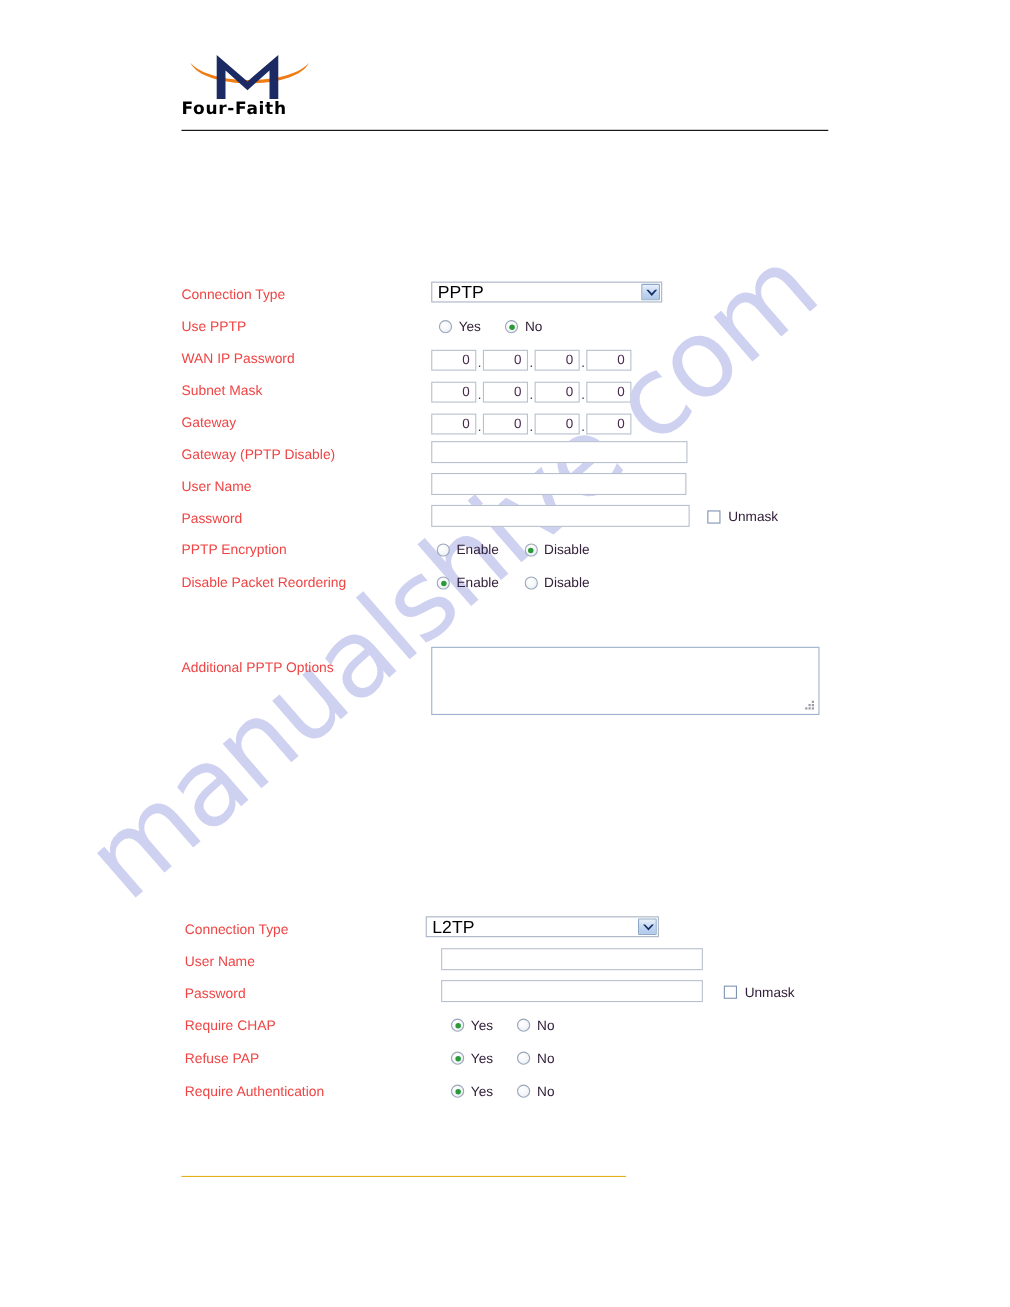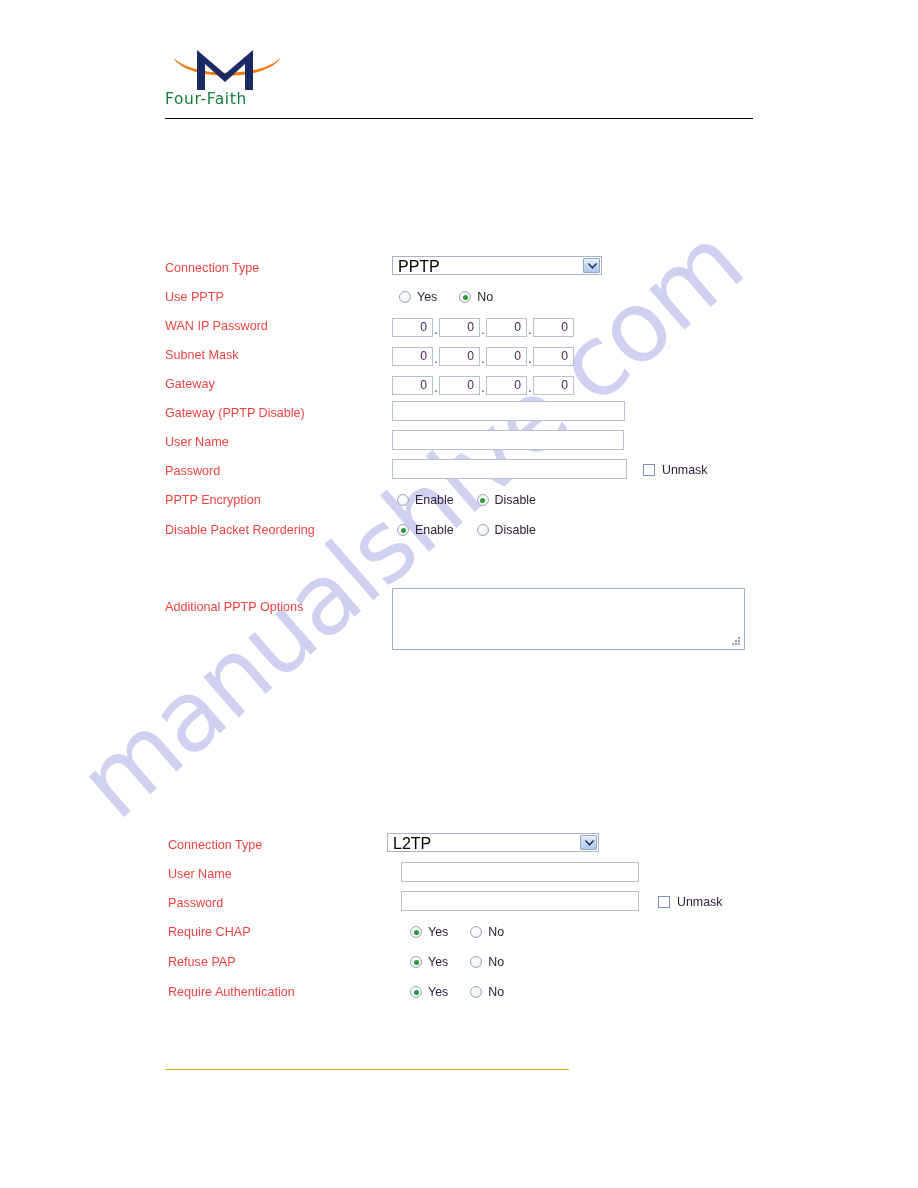--- a/index.html
+++ b/index.html
@@ -65,23 +65,23 @@
     top: 0;
     width: 112px;
     height: 44px;
   }
   #logo-wordmark {
     position: absolute;
     left: 0;
     top: 42px;
     font-family: "DejaVu Sans", sans-serif;
     font-size: 15.5px;
-    font-weight: 400;
+    font-weight: 700;
     letter-spacing: 0.6px;
-    color: #15803d;
+    color: #000000;
     white-space: nowrap;
   }
   #header-rule {
     position: absolute;
     left: 165px;
     top: 118px;
     width: 588px;
     height: 0;
     border-top: 1.6px solid #000000;
   }

